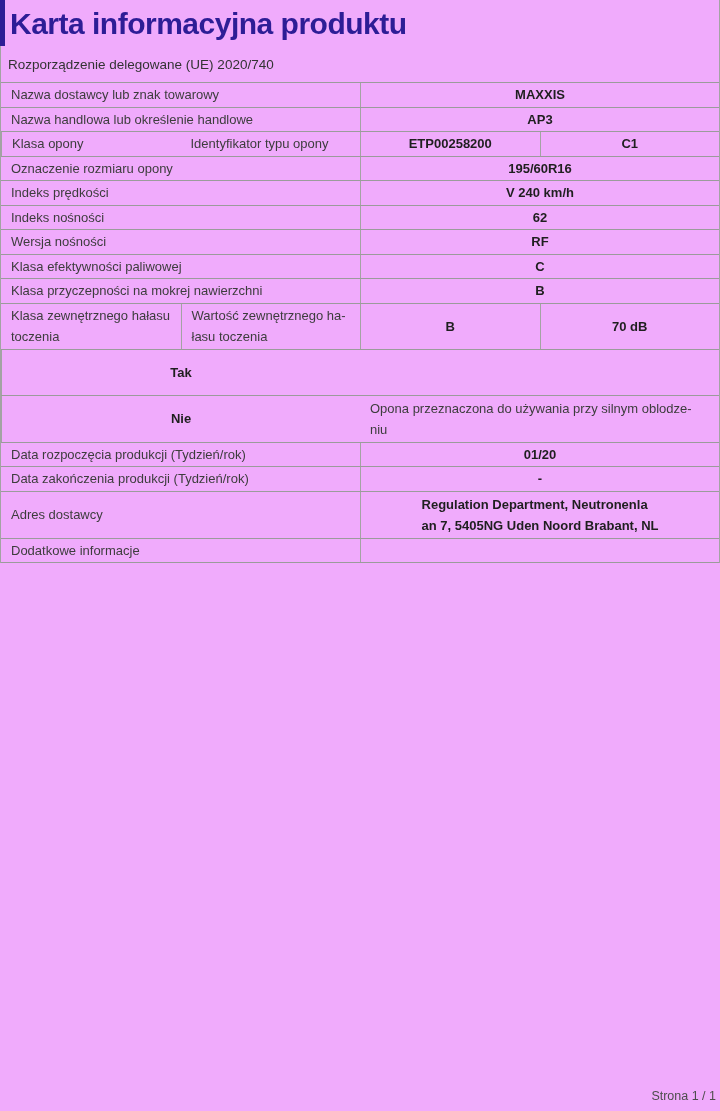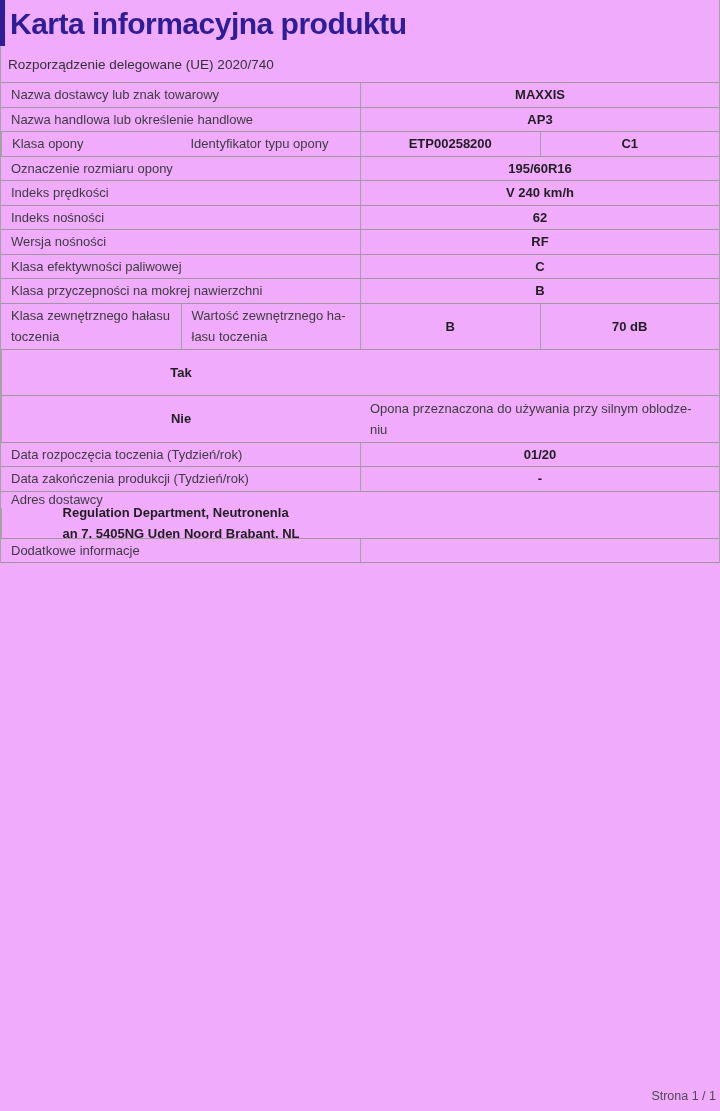--- a/index.html
+++ b/index.html
@@ -42,21 +42,21 @@
     font-size:13.5px;color:#333333;
   }
   .tbl{border-top:1px solid #9b9b9b;}
   .row{
     display:flex;
     box-sizing:border-box;
     border-bottom:1px solid #9b9b9b;
   }
   .h1{height:24.5px;}
   .h2{height:46.4px;}
-  .h2b{height:47px;flex-direction:column;}
+  .h2b{height:47px;}
   .cell{
     box-sizing:border-box;
     display:flex;align-items:center;
     font-size:13px;line-height:21px;
     white-space:pre-line;
     overflow:hidden;
   }
   .cell.lab{
     justify-content:flex-start;
     padding:1px 4px 1px 10px;
@@ -153,21 +153,21 @@
         <div class="cell val w50 bl">Tak</div>
       </div>
 
       <div class="row h2">
         <div class="cell val w50 bl">Nie</div>
         <div class="cell lab w50">Opona przeznaczona do używania przy silnym oblodze-
 niu</div>
       </div>
 
       <div class="row h1">
-        <div class="cell lab w50">Data rozpoczęcia toczenia (Tydzień/rok)</div>
+        <div class="cell lab w50">Data rozpoczęcia produkcji (Tydzień/rok)</div>
         <div class="cell val w50 bl">01/20</div>
       </div>
 
       <div class="row h1">
         <div class="cell lab w50">Data zakończenia produkcji (Tydzień/rok)</div>
         <div class="cell val w50 bl">-</div>
       </div>
 
       <div class="row h2b">
         <div class="cell lab w50">Adres dostawcy</div>

